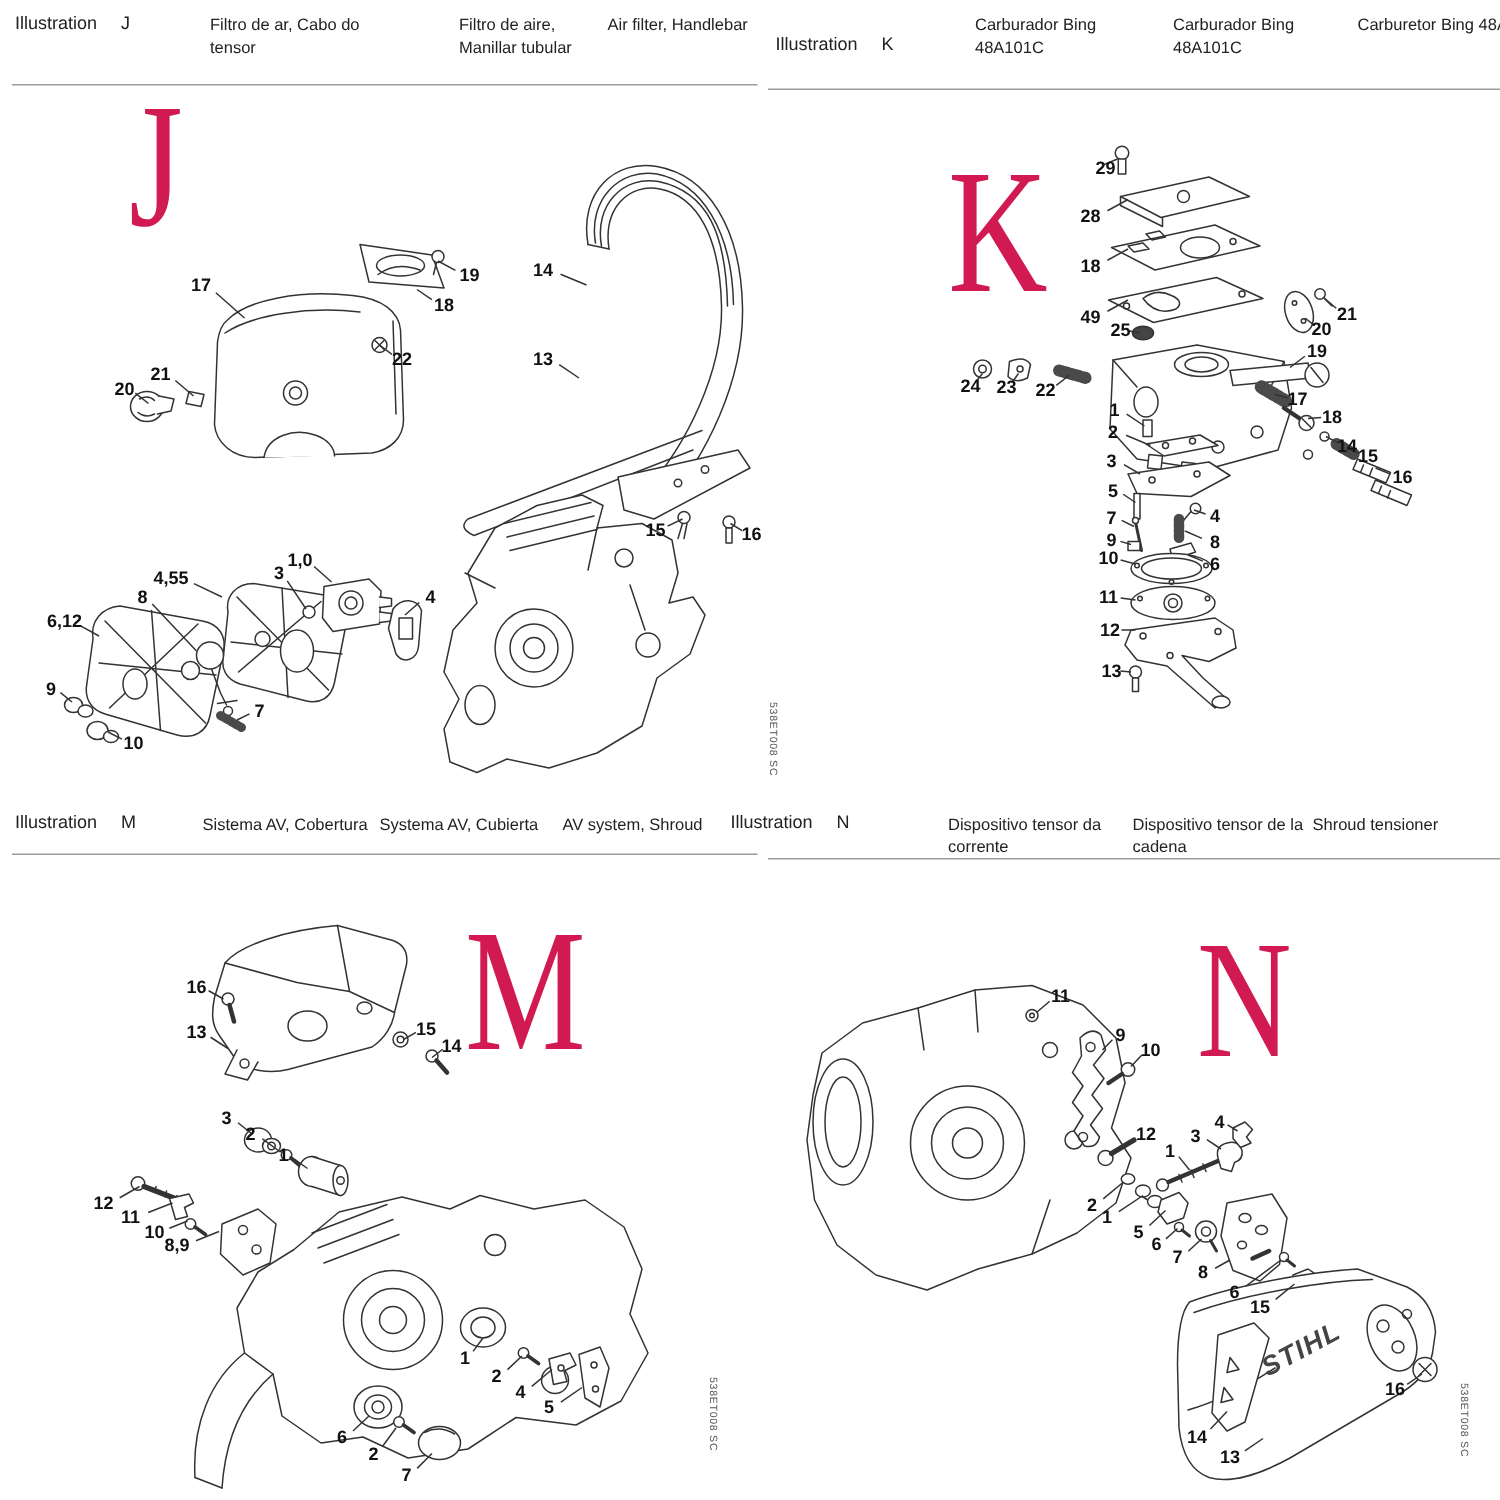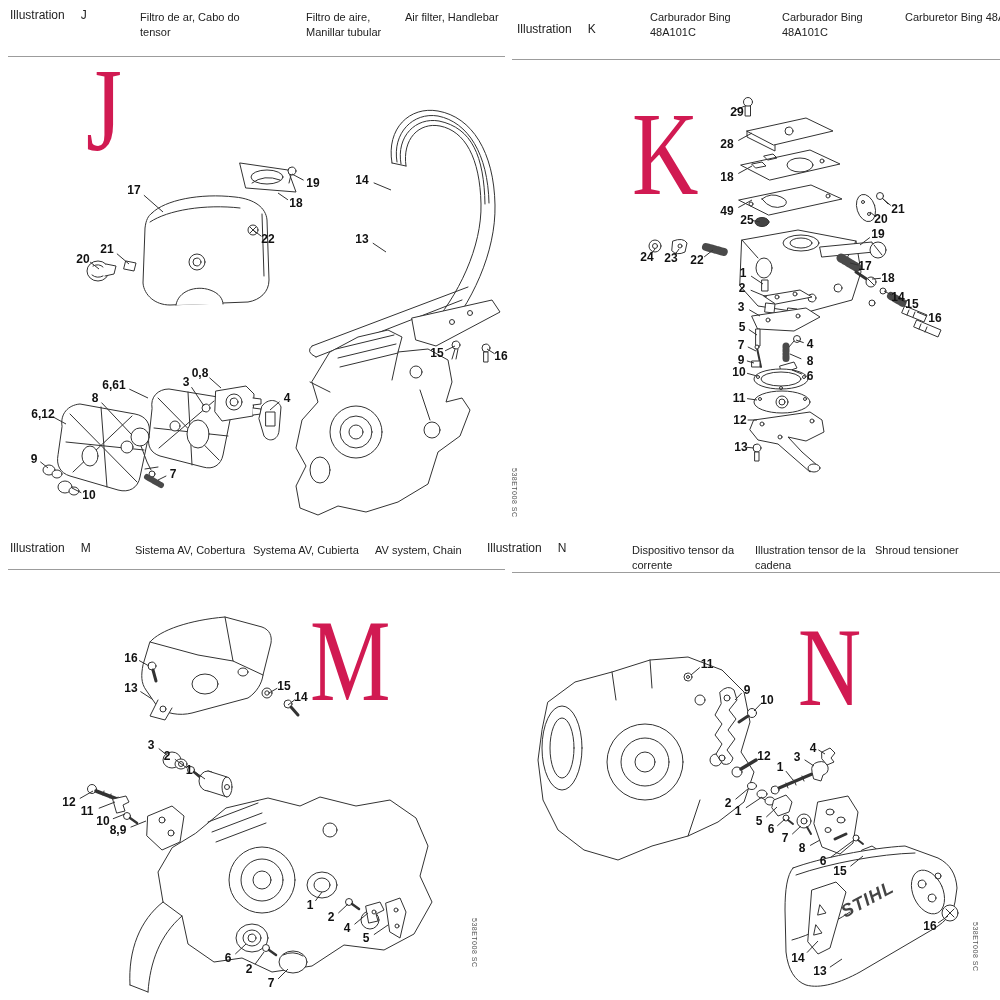--- a/index.html
+++ b/index.html
@@ -46,29 +46,29 @@
 <div class="cap" style="left:650px;top:10px;width:126px;">Carburador Bing 48A101C</div>
 <div class="cap" style="left:782px;top:10px;width:120px;">Carburador Bing 48A101C</div>
 <div class="cap" style="left:905px;top:10px;width:130px;">Carburetor Bing 48A101C</div>
 <div class="rule" style="left:512px;top:59px;width:488px;"></div>
 
 <div class="hdr-title" style="left:10px;top:541px;">
   <span>Illustration</span><span class="ltr">M</span>
 </div>
 <div class="cap" style="left:135px;top:543px;width:120px;">Sistema AV, Cobertura</div>
 <div class="cap" style="left:253px;top:543px;width:118px;">Systema AV, Cubierta</div>
-<div class="cap" style="left:375px;top:543px;width:110px;">AV system, Chain</div>
+<div class="cap" style="left:375px;top:543px;width:110px;">AV system, Shroud</div>
 <div class="rule" style="left:8px;top:569px;width:497px;"></div>
 
 <div class="hdr-title" style="left:487px;top:541px;">
   <span>Illustration</span><span class="ltr">N</span>
 </div>
 <div class="cap" style="left:632px;top:543px;width:118px;">Dispositivo tensor da
 corrente</div>
-<div class="cap" style="left:755px;top:543px;width:118px;">Illustration tensor de la
+<div class="cap" style="left:755px;top:543px;width:118px;">Dispositivo tensor de la
 cadena</div>
 <div class="cap" style="left:875px;top:543px;width:100px;">Shroud tensioner</div>
 <div class="rule" style="left:512px;top:572px;width:488px;"></div>
 
 <div class="bigletter" style="left:86px;top:52px;font-size:118px;color:#d11a52;">J</div>
 <div class="bigletter" style="left:632px;top:96px;font-size:118px;color:#d11a52;">K</div>
 <div class="bigletter" style="left:310px;top:603px;font-size:116px;color:#d11a52;">M</div>
 <div class="bigletter" style="left:798px;top:611px;font-size:112px;color:#d11a52;">N</div>
 
 <svg class="layer" width="1000" height="1000" viewBox="0 0 1000 1000" fill="none" stroke="#333" stroke-width="1" stroke-linejoin="round" stroke-linecap="round">
@@ -475,24 +475,24 @@
     <span class="callout" style="left: 134px; top: 190px;">17</span>
     <span class="callout" style="left: 313px; top: 183px;">19</span>
     <span class="callout" style="left: 296px; top: 203px;">18</span>
     <span class="callout" style="left: 268px; top: 239px;">22</span>
     <span class="callout" style="left: 107px; top: 249px;">21</span>
     <span class="callout" style="left: 83px; top: 259px;">20</span>
     <span class="callout" style="left: 362px; top: 180px;">14</span>
     <span class="callout" style="left: 362px; top: 239px;">13</span>
     <span class="callout" style="left: 437px; top: 353px;">15</span>
     <span class="callout" style="left: 501px; top: 356px;">16</span>
-    <span class="callout" style="left: 114px; top: 385px;">6,61</span>
+    <span class="callout" style="left: 114px; top: 385px;">4,55</span>
     <span class="callout" style="left: 95px; top: 398px;">8</span>
     <span class="callout" style="left: 186px; top: 382px;">3</span>
-    <span class="callout" style="left: 200px; top: 373px;">0,8</span>
+    <span class="callout" style="left: 200px; top: 373px;">1,0</span>
     <span class="callout" style="left: 287px; top: 398px;">4</span>
     <span class="callout" style="left: 43px; top: 414px;">6,12</span>
     <span class="callout" style="left: 34px; top: 459px;">9</span>
     <span class="callout" style="left: 89px; top: 495px;">10</span>
     <span class="callout" style="left: 173px; top: 474px;">7</span>
     <span class="callout" style="left: 727px; top: 112px; margin-left: 10px;">29</span>
     <span class="callout" style="left: 727px; top: 144px;">28</span>
     <span class="callout" style="left: 727px; top: 177px;">18</span>
     <span class="callout" style="left: 727px; top: 211px;">49</span>
     <span class="callout" style="left: 747px; top: 220px;">25</span>

